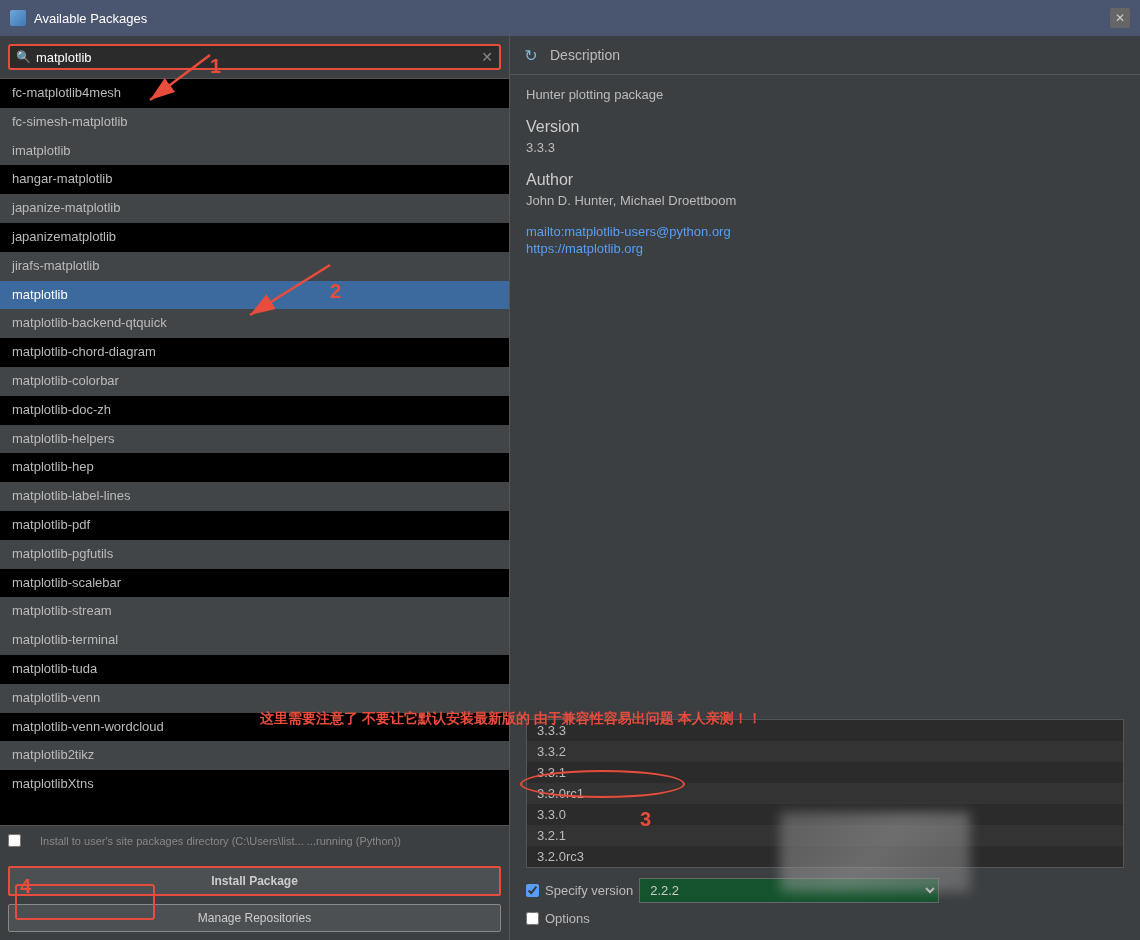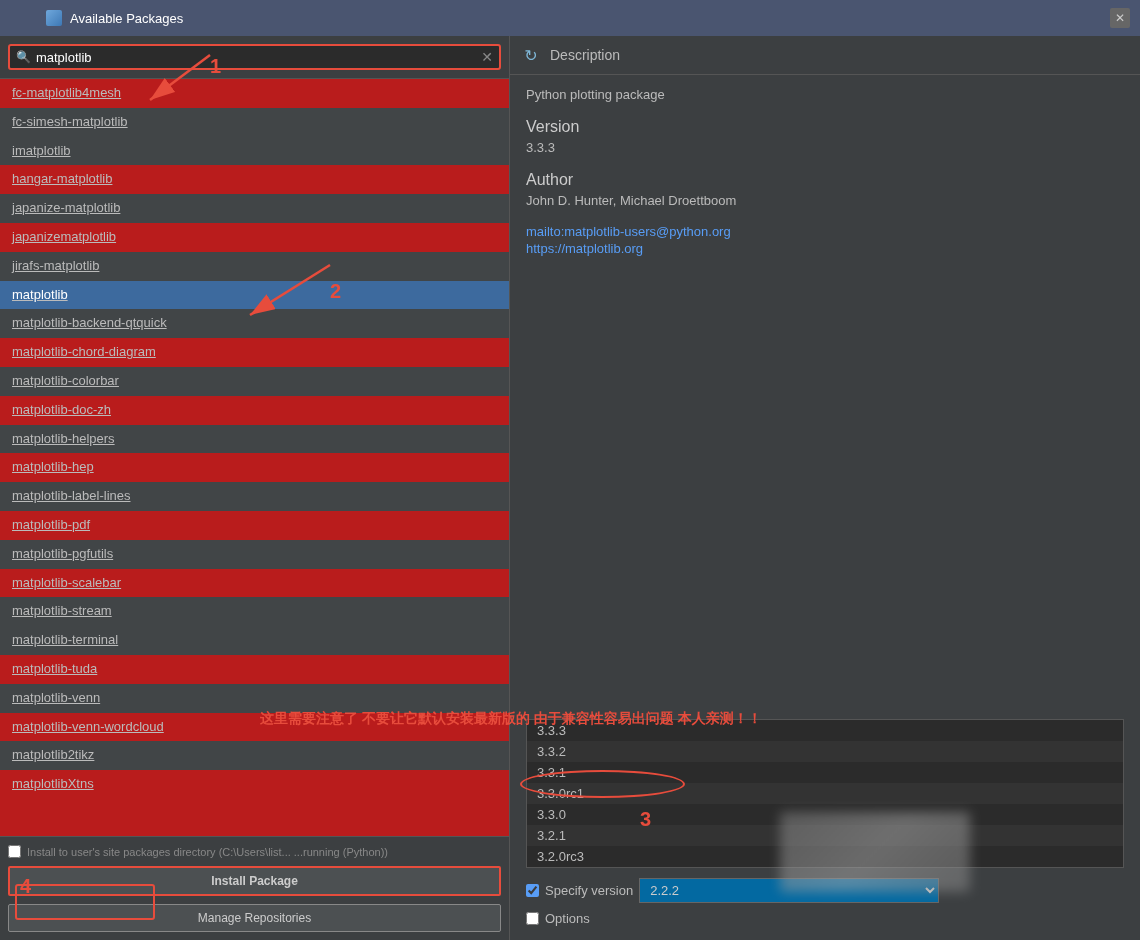--- a/index.html
+++ b/index.html
@@ -18,21 +18,20 @@
       height: 36px;
       display: flex;
       align-items: center;
       padding: 0 10px;
       justify-content: space-between;
     }
     .title-bar-left {
       display: flex;
       align-items: center;
       gap: 8px;
-      margin-left: 36px;
     }
     .title-icon {
       width: 16px;
       height: 16px;
       background: linear-gradient(135deg, #6fa8dc, #3d78b5);
       border-radius: 2px;
     }
     .title-text {
       color: #ffffff;
       font-size: 13px;
@@ -86,22 +85,21 @@
       flex: 1;
     }
     .clear-icon {
       color: #888;
       cursor: pointer;
       font-size: 14px;
     }
     .package-list {
       flex: 1;
       overflow-y: auto;
-      background: #b91c1c;
-      text-decoration: underline;
+      background: #000000;
     }
     .package-list::-webkit-scrollbar {
       width: 10px;
     }
     .package-list::-webkit-scrollbar-track {
       background: #3c3f41;
     }
     .package-list::-webkit-scrollbar-thumb {
       background: #5a5a5a;
     }
@@ -120,22 +118,22 @@
       background: #414547;
     }
     .bottom-bar {
       padding: 8px;
       border-top: 1px solid #555;
       background: #3c3f41;
     }
     .install-path {
       display: flex;
       align-items: center;
-      gap: 6px;
-      margin-bottom: 8px;
+      gap: 19px;
+      margin-bottom: 19px;
       font-size: 12px;
       color: #999;
     }
     .install-path input[type=checkbox] {
       margin: 0;
     }
     .bottom-buttons {
       display: flex;
       gap: 8px;
       flex-direction: column;
@@ -244,21 +242,21 @@
       display: flex;
       align-items: center;
       gap: 6px;
       margin-bottom: 8px;
     }
     .specify-version-row input[type=checkbox] {
       margin: 0;
       accent-color: #589df6;
     }
     .version-select {
-      background: #0369a1;
+      background: #14532d;
       border: 1px solid #666;
       color: #cccccc;
       padding: 3px 6px;
       font-size: 13px;
       flex: 1;
       max-width: 300px;
     }
     .annotation-overlay {
       position: absolute;
       top: 0;
@@ -360,21 +358,21 @@
   </div>
 
   <div class="right-panel">
 
     <div class="right-top">
       <span class="refresh-icon">↻</span>
       <span class="description-header">Description</span>
     </div>
 
     <div class="description-area">
-      <p class="desc-text">Python plotting package</p>
+      <p class="desc-text">Hunter plotting package</p>
 
       <h3 class="section-title">Version</h3>
       <p class="section-value">3.3.3</p>
 
       <h3 class="section-title">Author</h3>
       <p class="section-value">John D. Hunter, Michael Droettboom</p>
 
       <a class="link-text">mailto:matplotlib-users@python.org</a>
       <a class="link-text">https://matplotlib.org</a>
     </div>

